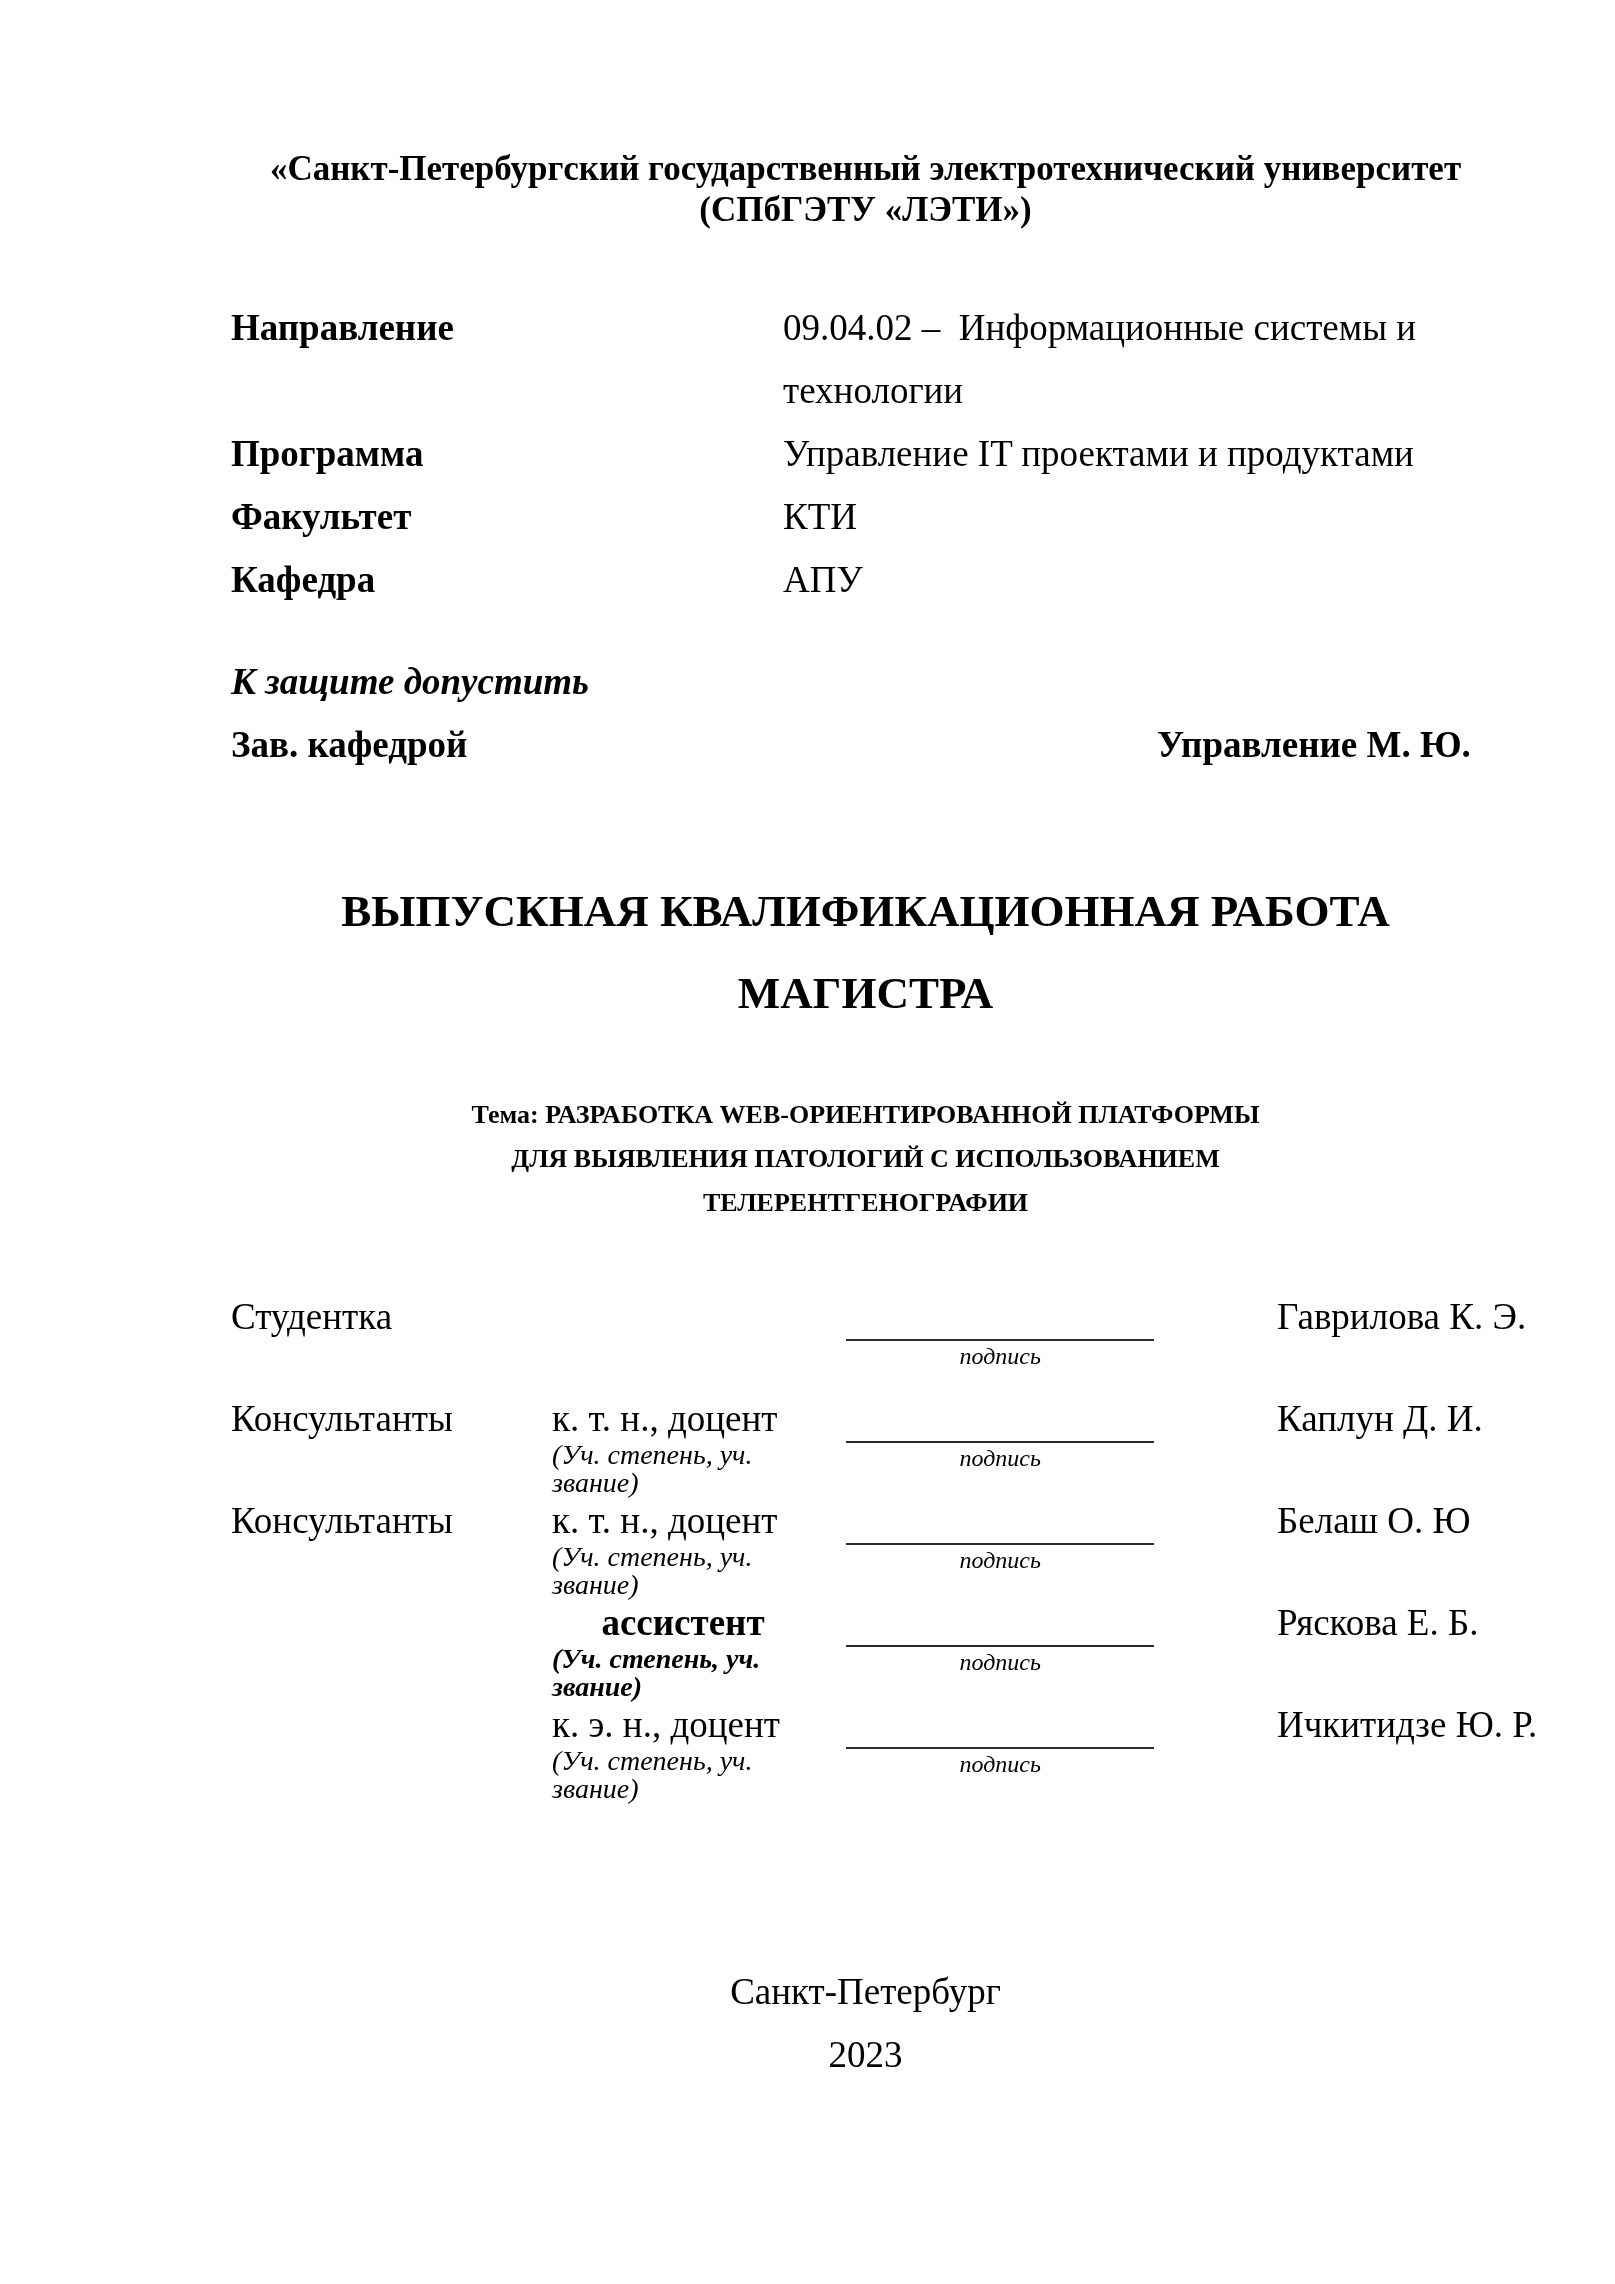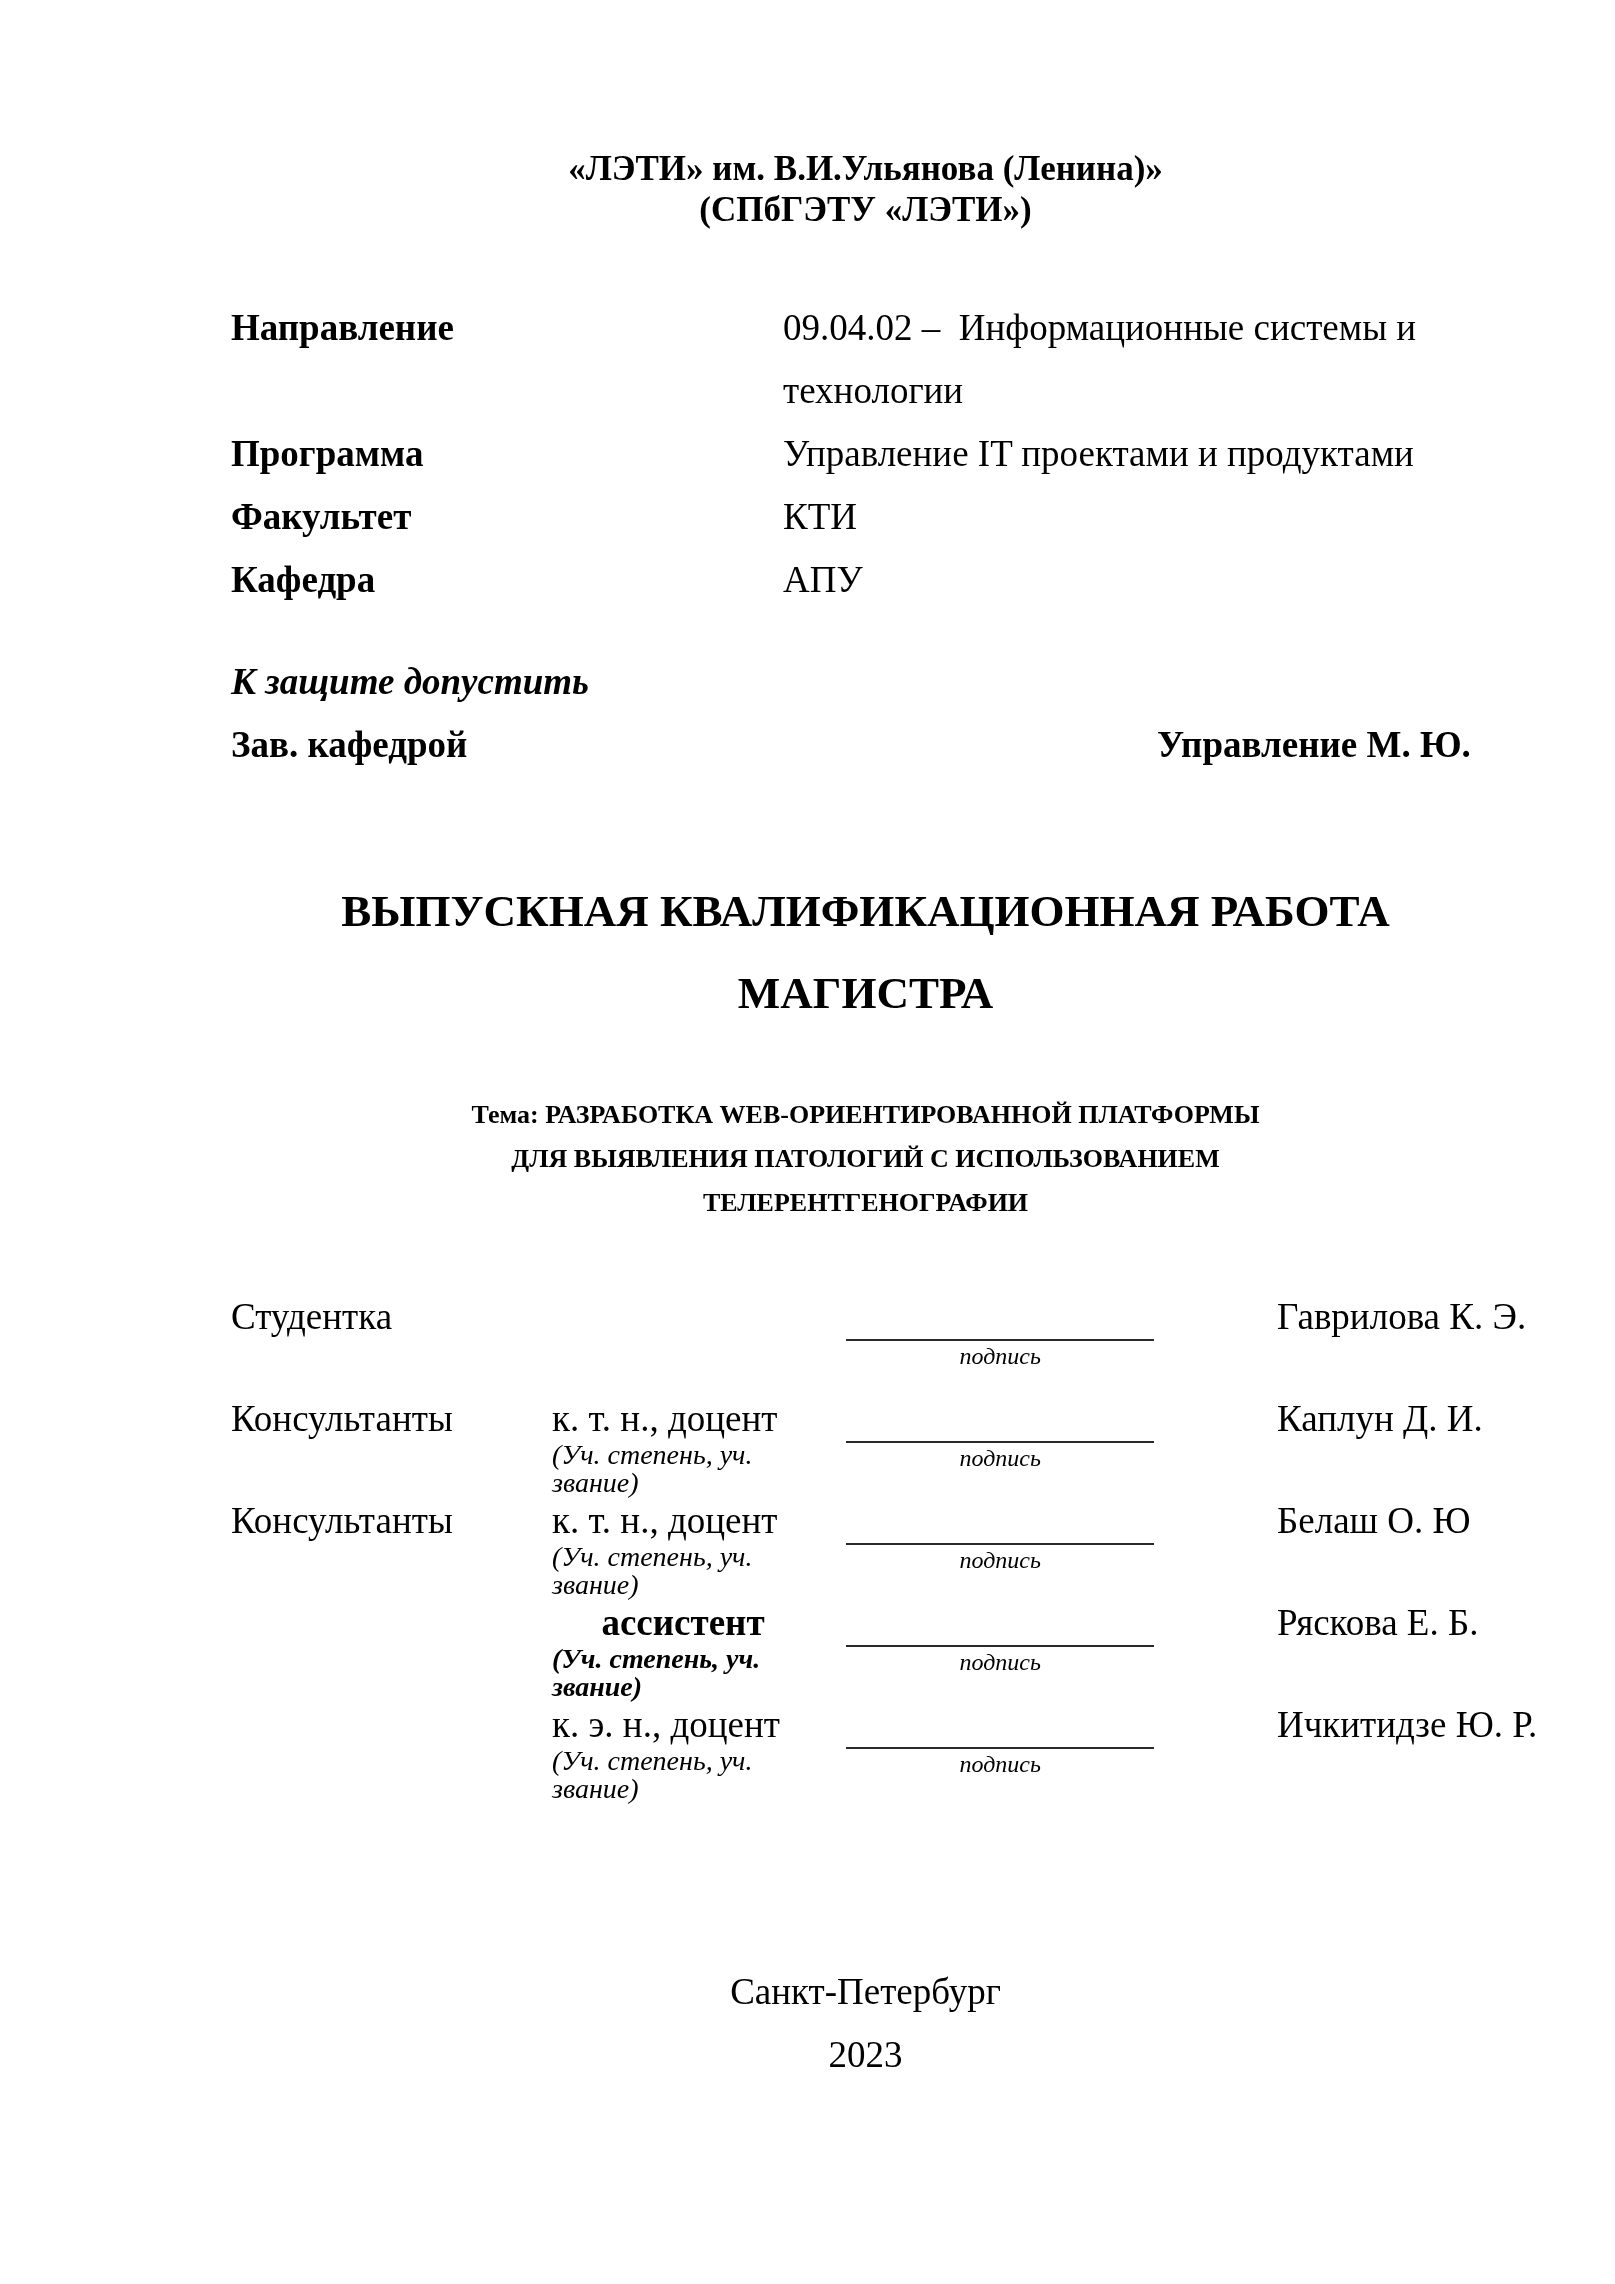--- a/index.html
+++ b/index.html
@@ -118,21 +118,21 @@
     line-height: 63px;
   }
   .footer .line { display: block; }
 </style>
 </head>
 <body>
 
 <div class="content">
 
   <div class="uni-header">
-    <span class="line">«ЛЭТИ» им. В.И.Ульянова (Ленина)»</span>
+    <span class="line">«Санкт-Петербургский государственный электротехнический университет</span>
     <span class="line">(СПбГЭТУ «ЛЭТИ»)</span>
   </div>
 
   <div class="fields">
     <div class="label">Направление</div>
     <div class="value">09.04.02 –  Информационные системы и технологии</div>
     <div class="label">Программа</div>
     <div class="value">Управление IT проектами и продуктами</div>
     <div class="label">Факультет</div>
     <div class="value">КТИ</div>

